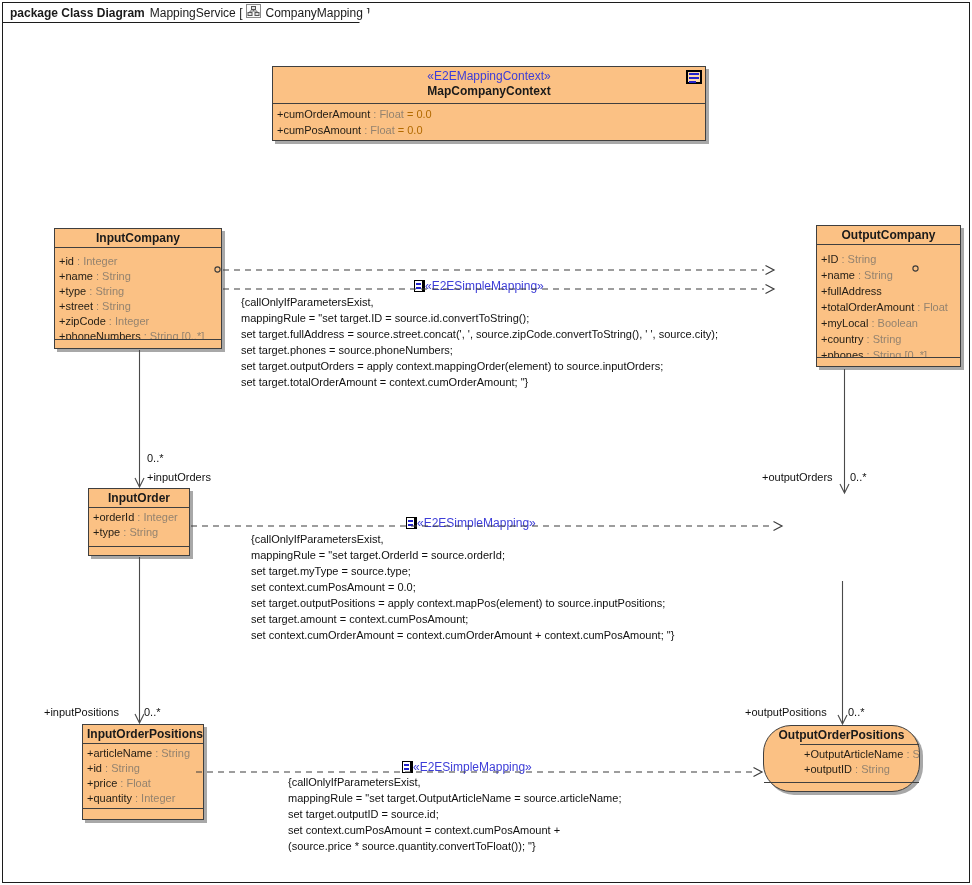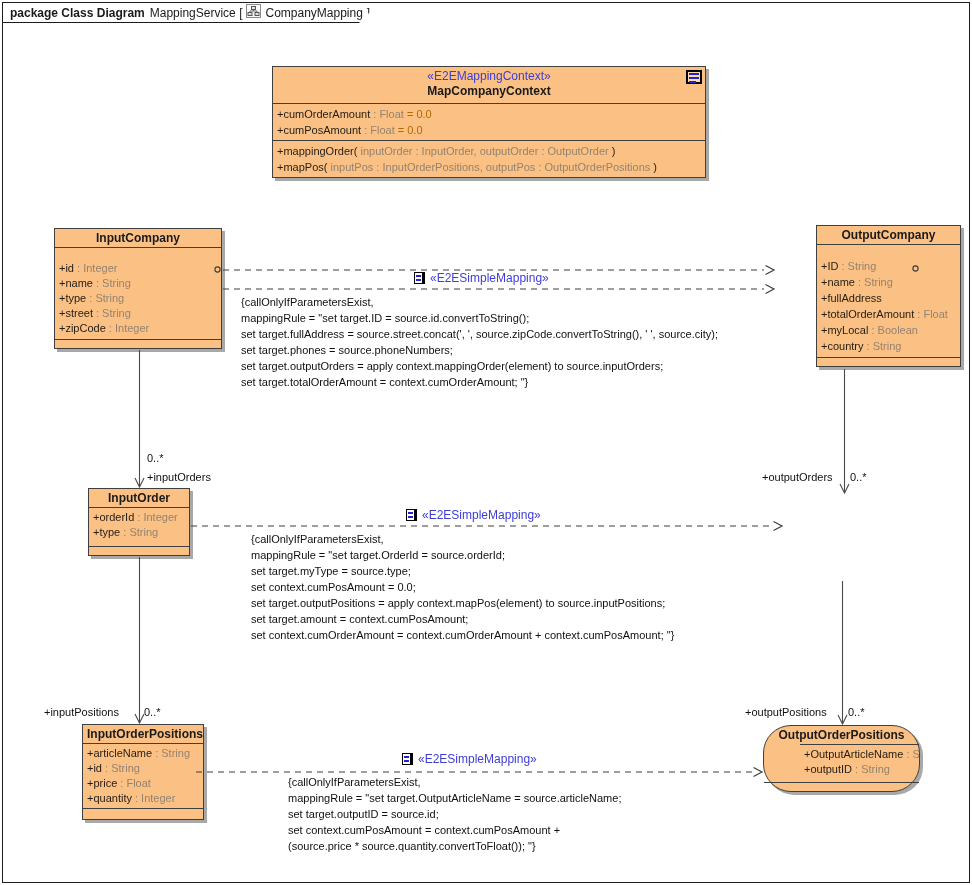--- a/index.html
+++ b/index.html
@@ -20,32 +20,32 @@
   
   .cls{
     position:absolute;background:var(--class_fill,#fbc184);border:1px solid #3f3f3f;
     box-shadow:3px 3px 0 var(--shadow_gray,#a8a8a8);font-size:11px;box-sizing:border-box;
   }
   .cls .ttl{
     text-align:center;font-weight:bold;font-size:12px;line-height:14px;padding:2px 4px;
     white-space:nowrap;position:relative;
   }
   .cls .stereo{font-weight:normal;color:var(--stereotype_blue,#3d3dd8);font-size:12px;line-height:15px;}
-  .cls .cmp{border-top:1px solid #3f3f3f;padding:13px 4px;overflow:hidden;box-sizing:border-box;}
+  .cls .cmp{border-top:1px solid #3f3f3f;padding:6px 4px;overflow:hidden;box-sizing:border-box;}
   .cls .row{line-height:15px;white-space:nowrap;}
   .cls .lh16 .row{line-height:16px;}
   .an{color:#221d15;}
   .at{color:var(--type_gray,#94836f);}
   .ad{color:var(--default_orange,#b26a00);}
   .op-close{color:#221d15;}
   .cls .empty{height:9px;padding:0;}
   
   .maplabel{
-    position:absolute;display:flex;align-items:center;gap:5px;white-space:nowrap;
-    color:var(--stereotype_blue,#3d3dd8);font-size:12px;line-height:14px;
+    position:absolute;display:flex;align-items:center;white-space:nowrap;
+    color:var(--stereotype_blue,#3d3dd8);font-size:12px;line-height:14px;margin-top:8px;
   }
   .e2eicon{
     position:relative;width:11px;height:12px;background:#ffffff;border:1px solid #000;
     border-right:3px solid #000;box-sizing:border-box;flex:0 0 auto;
   }
   .e2eicon i{position:absolute;left:1px;right:1px;height:2px;background:#2323cc;}
   .e2eicon i.b1{top:2px;} .e2eicon i.b2{top:6px;}
   
   .constraint{position:absolute;font-size:11px;line-height:16px;color:#101010;white-space:nowrap;}
   
@@ -86,24 +86,20 @@
       <span class="ctxicon">
           <i class="b1"></i>
           <i class="b2"></i>
           <i class="b3"></i>
         </span>
     </div>
     <div class="cmp lh16" style="height:37px;padding-top:2px;">
       <div class="row"><span class="an">+cumOrderAmount</span><span class="at"> : Float</span><span class="ad"> = 0.0</span></div>
       <div class="row"><span class="an">+cumPosAmount</span><span class="at"> : Float</span><span class="ad"> = 0.0</span></div>
     </div>
-    <div class="cmp lh16" style="height:37px;padding-top:2px;">
-      <div class="row"><span class="an">+mappingOrder(</span><span class="at"> inputOrder : InputOrder, outputOrder : OutputOrder</span><span class="op-close"> )</span></div>
-      <div class="row"><span class="an">+mapPos(</span><span class="at"> inputPos : InputOrderPositions, outputPos : OutputOrderPositions</span><span class="op-close"> )</span></div>
-    </div>
   </div>
 
   <div class="cls" style="left:54px;top:228px;width:168px;">
     <div class="ttl">InputCompany</div>
     <div class="cmp" style="height:92px;">
       <div class="row"><span class="an">+id</span><span class="at"> : Integer</span></div>
       <div class="row"><span class="an">+name</span><span class="at"> : String</span></div>
       <div class="row"><span class="an">+type</span><span class="at"> : String</span></div>
       <div class="row"><span class="an">+street</span><span class="at"> : String</span></div>
       <div class="row"><span class="an">+zipCode</span><span class="at"> : Integer</span></div>

